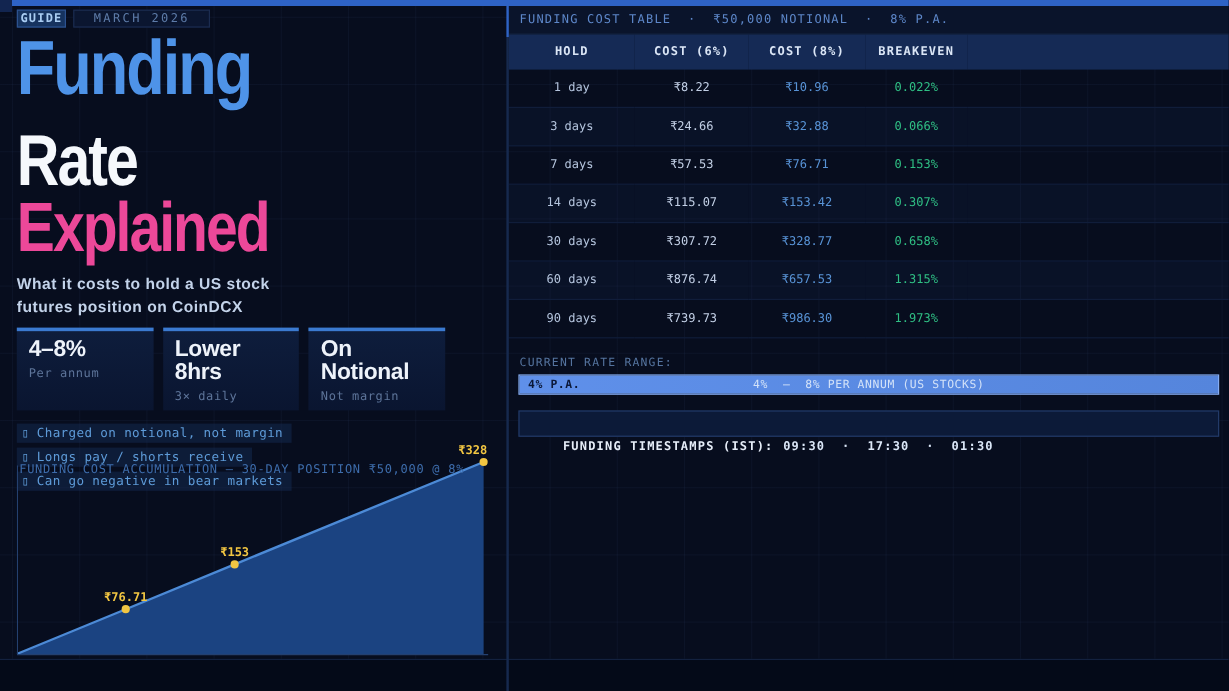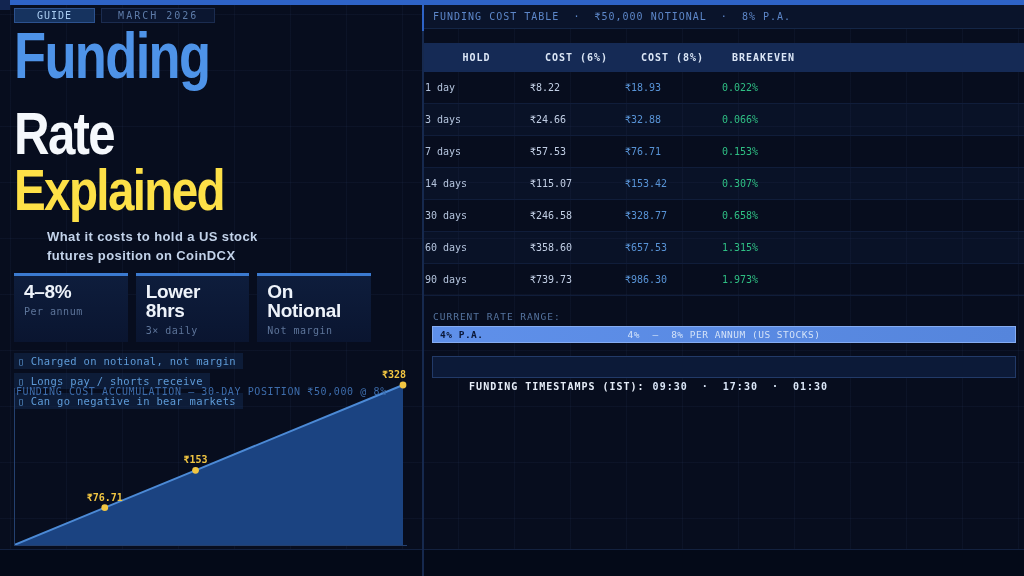--- a/index.html
+++ b/index.html
@@ -16,31 +16,31 @@
     background-size:56px 56px;background-position:10px 14px;}
   .topbar{position:absolute;left:10px;right:0;top:0;height:5px;background:#2e63c6;z-index:3;}
   .corner{position:absolute;left:0;top:0;width:10px;height:10px;background:#122550;z-index:3;}
   .vdivider{position:absolute;left:422px;top:5px;bottom:0;width:2px;z-index:2;
     background:linear-gradient(180deg,#2e63c6 0,#2e63c6 26px,#16294e 26px,#16294e 100%);}
 
   
   .left{position:absolute;left:14px;top:7px;width:394px;z-index:1;}
   .badge-row{display:flex;align-items:center;height:17px;}
   .badge{background:#16335f;border:1px solid #2c528f;color:#aacdf2;font-size:10px;
-    letter-spacing:1px;padding:1px 22px;font-weight:normal;}
+    letter-spacing:1px;padding:1px 2px;font-weight:bold;}
   .date-chip{background:#0b1630;border:1px solid #1b2c50;color:#5d7ba8;font-size:10px;
     letter-spacing:2px;padding:1px 16px;margin-left:6px;}
   .title{margin-top:3px;font-family:"Liberation Sans",sans-serif;font-weight:900;line-height:0.92;}
   .title .t{display:inline-block;transform:scaleX(0.82);transform-origin:left top;letter-spacing:-2px;}
   .t1{font-size:64px;color:#4e93e8;}
   .t2{font-size:60px;color:#f5f8fc;margin-top:20px;}
-  .t3{font-size:58px;color:#fde047;margin-top:2px;}
+  .t3{font-size:58px;color:#ec4899;margin-top:2px;}
   .title > div{line-height:0.92;}
   .subtitle{margin-top:12px;font-family:"Liberation Sans",sans-serif;font-weight:bold;
-    font-size:13px;line-height:1.4;color:#c3d3ea;letter-spacing:0.4px;margin-left:33px;}
+    font-size:13px;line-height:1.4;color:#c3d3ea;letter-spacing:0.4px;}
   .stats{display:flex;gap:8px;margin-top:8px;width:357px;}
   .stat-card{flex:1;border-top:3px solid #3b7ad0;background:linear-gradient(180deg,#0e1d3c,#0a1530);
     padding:6px 10px 6px 10px;}
   .stat-value{font-family:"Liberation Sans",sans-serif;font-weight:900;font-size:19px;
     color:#eef3fa;letter-spacing:-0.3px;line-height:1;}
   .stat-label{font-size:10px;color:#5d7499;margin-top:5px;letter-spacing:0.5px;}
   .bullets{margin-top:11px;}
   .bullet{display:table;background:rgba(22,46,88,0.45);padding:2px 7px 2px 4px;
     font-size:10.5px;color:#5e9bd8;margin-bottom:4px;letter-spacing:0.3px;white-space:pre;}
   .bullet .b-icon{margin-right:6px;}
@@ -49,24 +49,24 @@
   .chart-block{position:absolute;left:14px;top:370px;width:393px;height:177px;z-index:1;}
   .chart-title{position:absolute;left:2px;top:16px;font-size:10px;color:#3d6cab;
     letter-spacing:0.6px;z-index:2;white-space:pre;}
   .chart-block svg{position:absolute;left:0;top:0;}
   .chart-block svg text{font-family:"DejaVu Sans Mono",monospace;font-size:10px;font-weight:bold;fill:#f2c642;}
 
   
   .right{position:absolute;left:424px;right:0;top:5px;z-index:1;}
   .rp-header{height:23px;line-height:23px;padding-left:9px;background:#0a142b;
     border-bottom:1px solid #142646;color:#5d87c9;font-size:10px;letter-spacing:1px;white-space:pre;}
-  table.fct{width:100%;border-collapse:collapse;margin-top:14px;table-layout:fixed;}
+  table.fct{width:100%;border-collapse:collapse;margin-top:0;table-layout:fixed;}
   table.fct th{height:27px;background:#152a55;color:#dbe6f6;font-size:10px;font-weight:bold;
     letter-spacing:1px;text-align:center;}
-  table.fct td{height:29px;font-size:10px;border-bottom:1px solid #101d3a;}
+  table.fct td{height:29px;font-size:10px;text-align:center;border-bottom:1px solid #101d3a;}
   table.fct tr:nth-child(even) td{background:rgba(30,50,95,0.15);}
   table.fct .col0{color:#b4c4dd;}
   table.fct .col1{color:#c2cfe5;}
   table.fct .col2{color:#5893d6;}
   table.fct .col3{color:#2fbf84;}
   col.w0{width:105px;} col.w1{width:95px;} col.w2{width:97px;} col.w3{width:85px;} col.wf{width:auto;}
 
   .rate-label{margin:15px 0 0 9px;font-size:9.5px;color:#55749f;letter-spacing:1px;}
   .rate-bar{position:relative;margin:4px 8px 0 8px;height:15px;line-height:15px;
     background:linear-gradient(90deg,#5f90ea,#5585dc);border:1px solid #85acf2;}
@@ -159,21 +159,21 @@
         <th>COST (6%)</th>
         <th>COST (8%)</th>
         <th>BREAKEVEN</th>
         <th></th>
       </tr>
     </thead>
     <tbody>
         <tr>
           <td class="col0">1 day</td>
           <td class="col1">₹8.22</td>
-          <td class="col2">₹18.93</td>
+          <td class="col2">₹10.96</td>
           <td class="col3">0.022%</td>
           <td></td>
         </tr>
         <tr>
           <td class="col0">3 days</td>
           <td class="col1">₹24.66</td>
           <td class="col2">₹32.88</td>
           <td class="col3">0.066%</td>
           <td></td>
         </tr>
@@ -186,28 +186,28 @@
         </tr>
         <tr>
           <td class="col0">14 days</td>
           <td class="col1">₹115.07</td>
           <td class="col2">₹153.42</td>
           <td class="col3">0.307%</td>
           <td></td>
         </tr>
         <tr>
           <td class="col0">30 days</td>
-          <td class="col1">₹246.58</td>
+          <td class="col1">₹307.72</td>
           <td class="col2">₹328.77</td>
           <td class="col3">0.658%</td>
           <td></td>
         </tr>
         <tr>
           <td class="col0">60 days</td>
-          <td class="col1">₹358.60</td>
+          <td class="col1">₹876.74</td>
           <td class="col2">₹657.53</td>
           <td class="col3">1.315%</td>
           <td></td>
         </tr>
         <tr>
           <td class="col0">90 days</td>
           <td class="col1">₹739.73</td>
           <td class="col2">₹986.30</td>
           <td class="col3">1.973%</td>
           <td></td>

